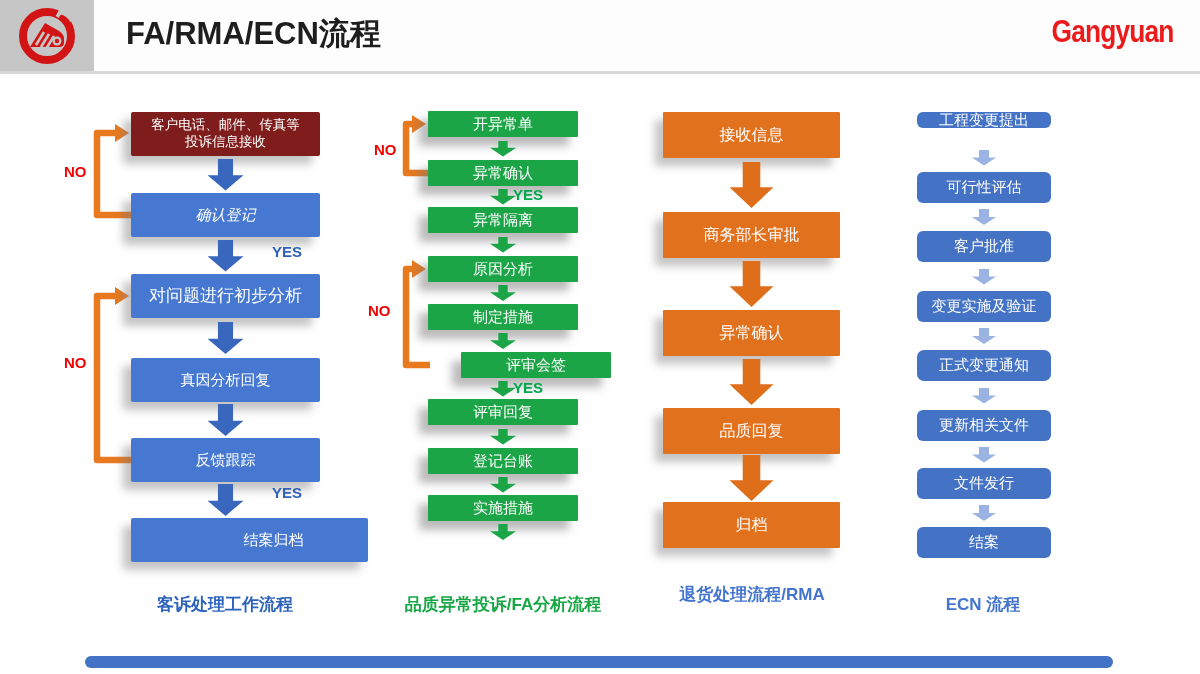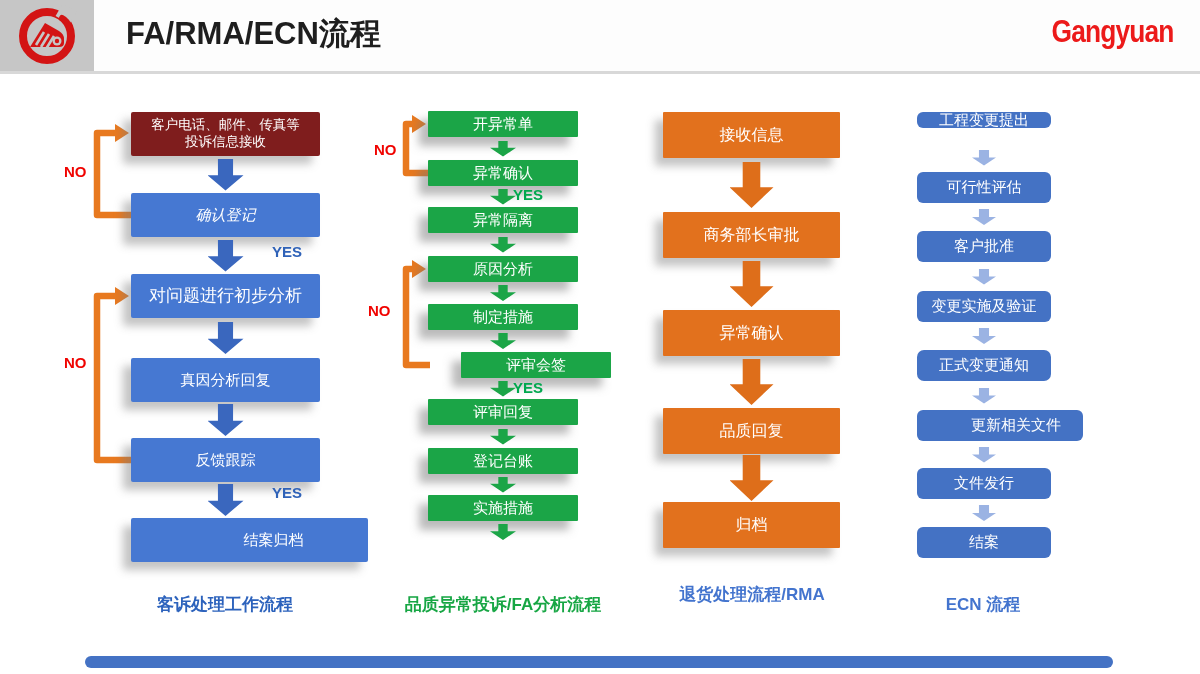--- a/index.html
+++ b/index.html
@@ -110,21 +110,21 @@
       <div class="box" style="left: 917px; top: 112px; width: 134px; height: 16px; background: rgb(68, 114, 196); border-radius: 6px; box-shadow: none; font-size: 15px;">工程变更提出</div>
       <div class="darrow" style="left: 972px; top: 149.5px; width: 24px; height: 16px; background: rgb(155, 179, 227); clip-path: polygon(29% 0%, 71% 0%, 71% 50%, 100% 50%, 50% 100%, 0% 50%, 29% 50%);"></div>
       <div class="box" style="left: 917px; top: 172px; width: 134px; height: 31px; background: rgb(68, 114, 196); border-radius: 6px; box-shadow: none; font-size: 15px;">可行性评估</div>
       <div class="darrow" style="left: 972px; top: 209px; width: 24px; height: 16px; background: rgb(155, 179, 227); clip-path: polygon(29% 0%, 71% 0%, 71% 50%, 100% 50%, 50% 100%, 0% 50%, 29% 50%);"></div>
       <div class="box" style="left: 917px; top: 231px; width: 134px; height: 31px; background: rgb(68, 114, 196); border-radius: 6px; box-shadow: none; font-size: 15px;">客户批准</div>
       <div class="darrow" style="left: 972px; top: 268.5px; width: 24px; height: 16px; background: rgb(155, 179, 227); clip-path: polygon(29% 0%, 71% 0%, 71% 50%, 100% 50%, 50% 100%, 0% 50%, 29% 50%);"></div>
       <div class="box" style="left: 917px; top: 291px; width: 134px; height: 31px; background: rgb(68, 114, 196); border-radius: 6px; box-shadow: none; font-size: 15px;">变更实施及验证</div>
       <div class="darrow" style="left: 972px; top: 328px; width: 24px; height: 16px; background: rgb(155, 179, 227); clip-path: polygon(29% 0%, 71% 0%, 71% 50%, 100% 50%, 50% 100%, 0% 50%, 29% 50%);"></div>
       <div class="box" style="left: 917px; top: 350px; width: 134px; height: 31px; background: rgb(68, 114, 196); border-radius: 7px; box-shadow: none; font-size: 15px;">正式变更通知</div>
       <div class="darrow" style="left: 972px; top: 387.5px; width: 24px; height: 16px; background: rgb(155, 179, 227); clip-path: polygon(29% 0%, 71% 0%, 71% 50%, 100% 50%, 50% 100%, 0% 50%, 29% 50%);"></div>
-      <div class="box" style="left: 917px; top: 410px; width: 134px; height: 31px; background: rgb(68, 114, 196); border-radius: 6px; box-shadow: none; font-size: 15px; padding-left: 32px;">更新相关文件</div>
+      <div class="box" style="left: 917px; top: 410px; width: 134px; height: 31px; background: rgb(68, 114, 196); border-radius: 6px; box-shadow: none; font-size: 15px;">更新相关文件</div>
       <div class="darrow" style="left: 972px; top: 446.5px; width: 24px; height: 16px; background: rgb(155, 179, 227); clip-path: polygon(29% 0%, 71% 0%, 71% 50%, 100% 50%, 50% 100%, 0% 50%, 29% 50%);"></div>
       <div class="box" style="left: 917px; top: 468px; width: 134px; height: 31px; background: rgb(68, 114, 196); border-radius: 6px; box-shadow: none; font-size: 15px;">文件发行</div>
       <div class="darrow" style="left: 972px; top: 505px; width: 24px; height: 16px; background: rgb(155, 179, 227); clip-path: polygon(29% 0%, 71% 0%, 71% 50%, 100% 50%, 50% 100%, 0% 50%, 29% 50%);"></div>
       <div class="box" style="left: 917px; top: 527px; width: 134px; height: 31px; background: rgb(68, 114, 196); border-radius: 6px; box-shadow: none; font-size: 15px;">结案</div>
       <div class="caption" style="left: 783px; top: 593px; width: 400px; color: rgb(67, 116, 206);">ECN 流程</div>
     </div>
 
   <div class="footer-bar"></div>
 
 </div>

